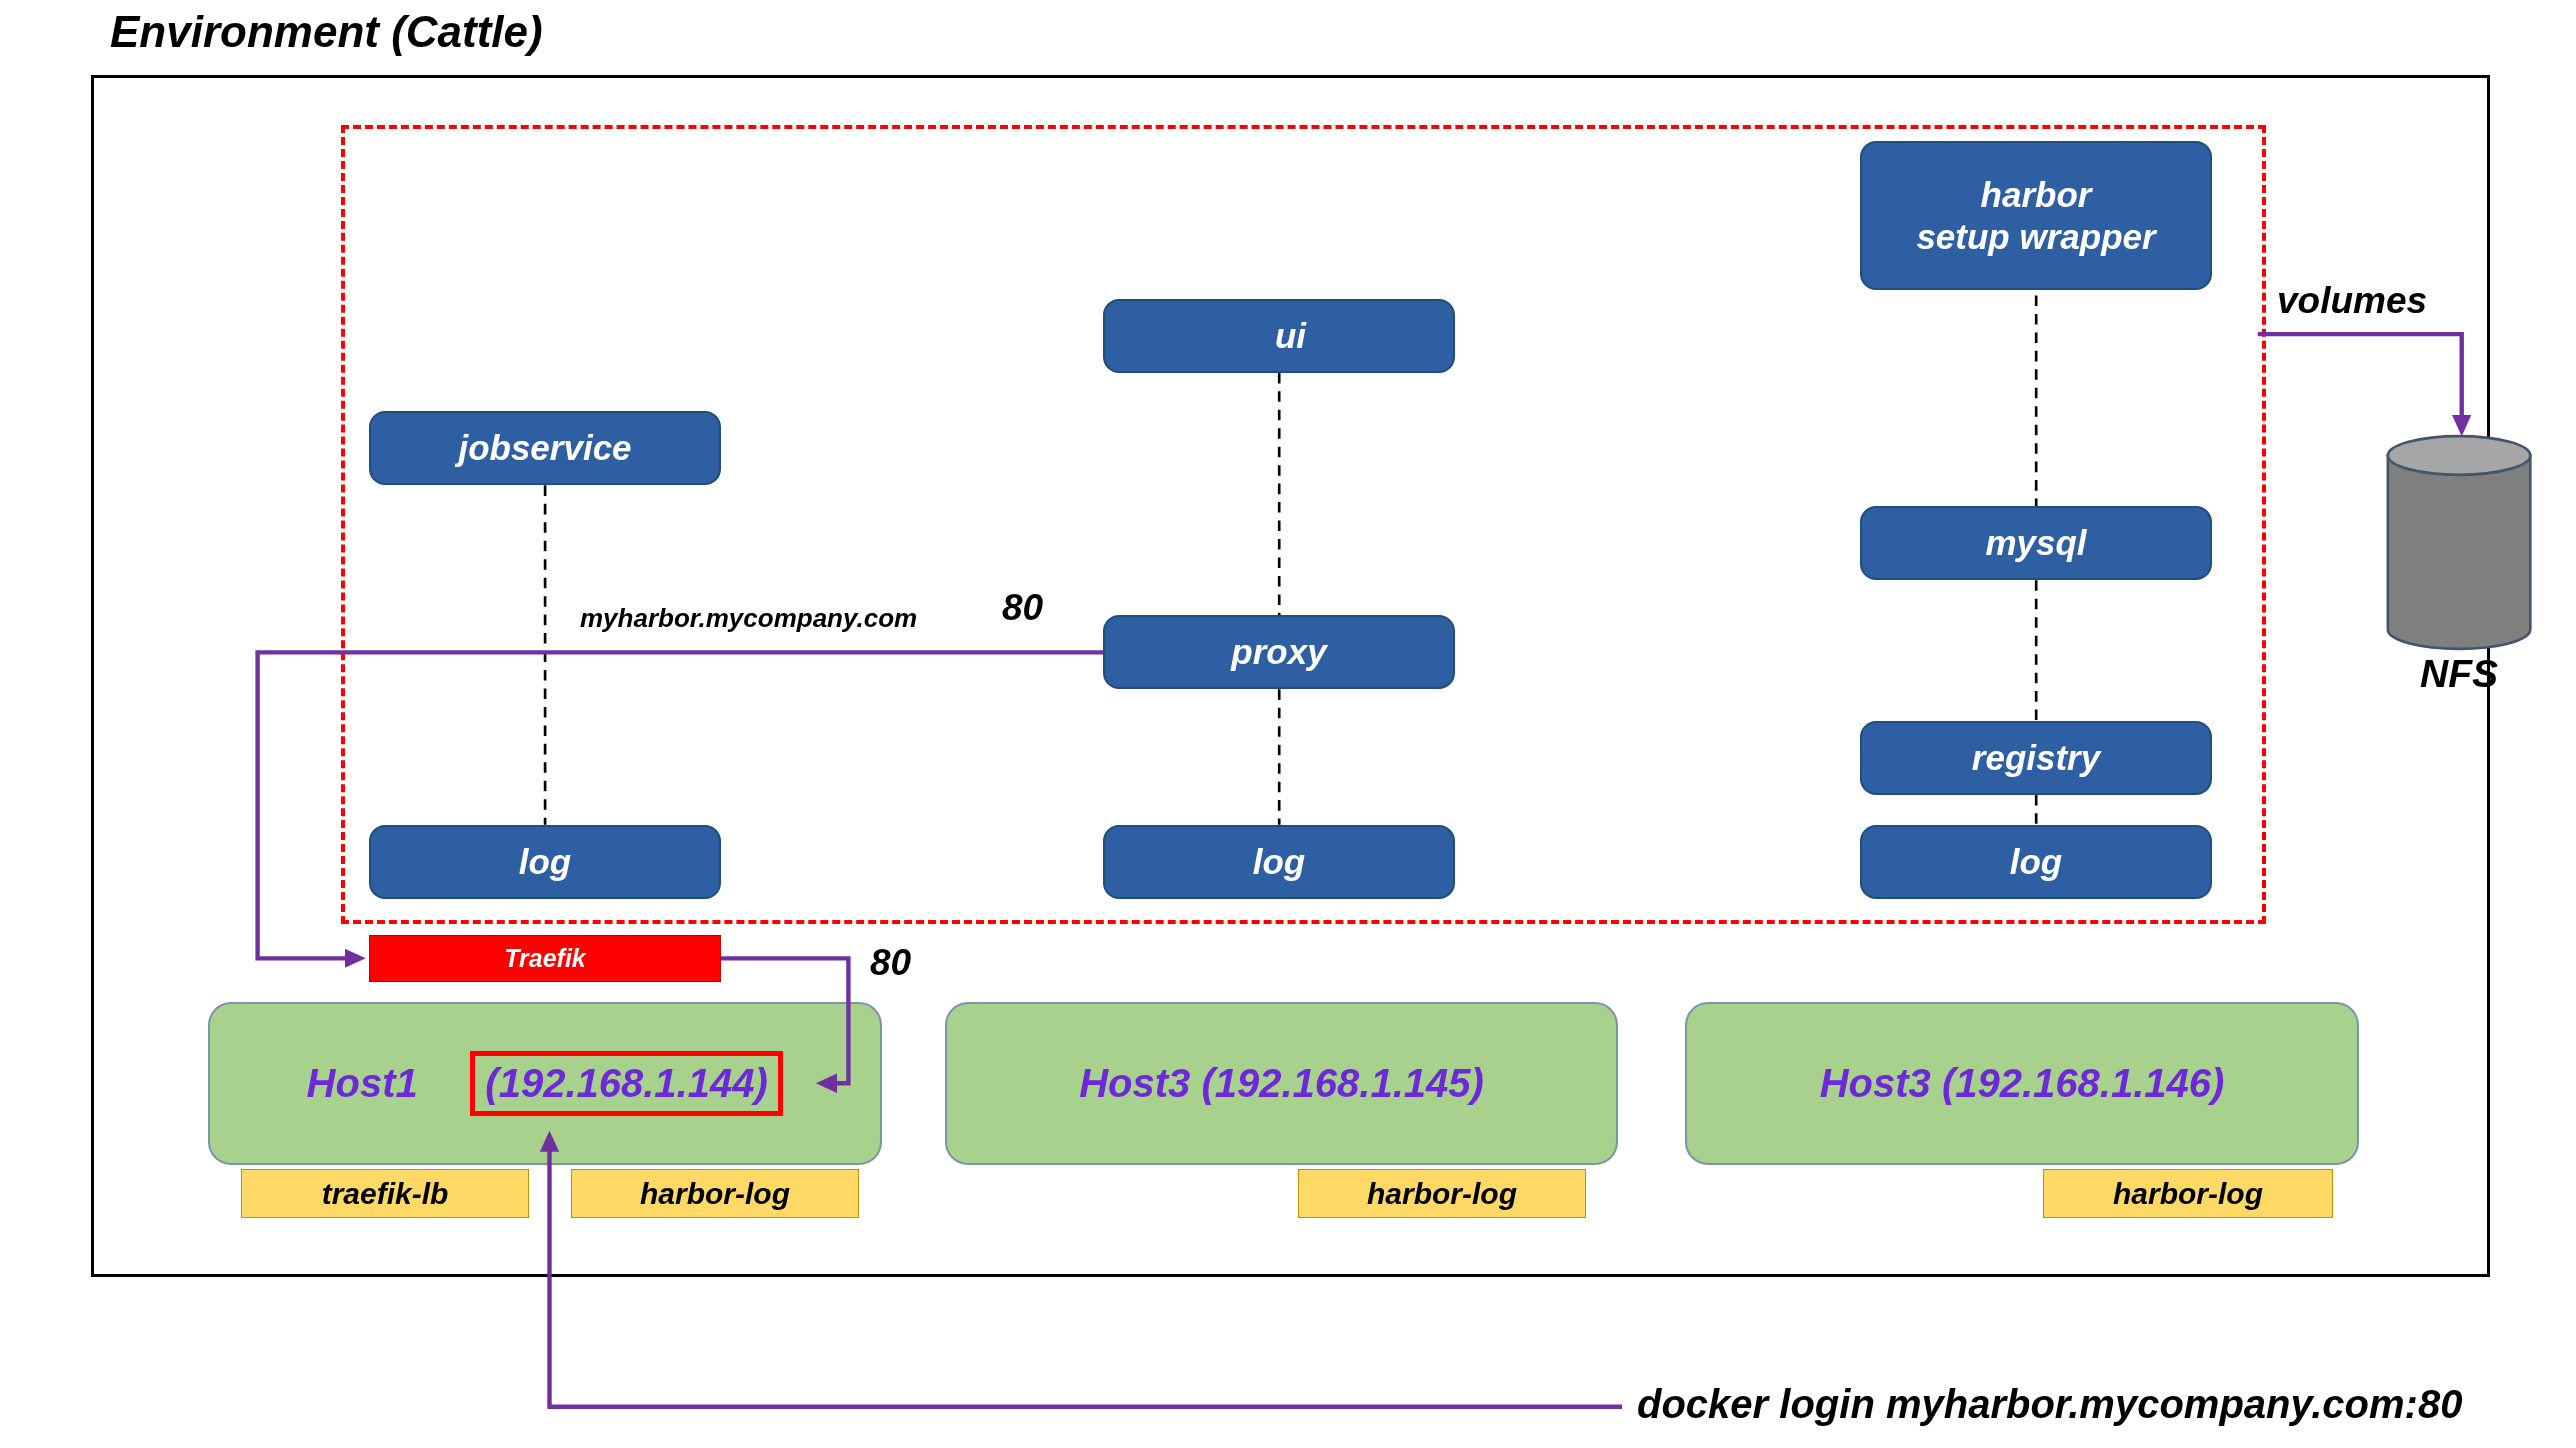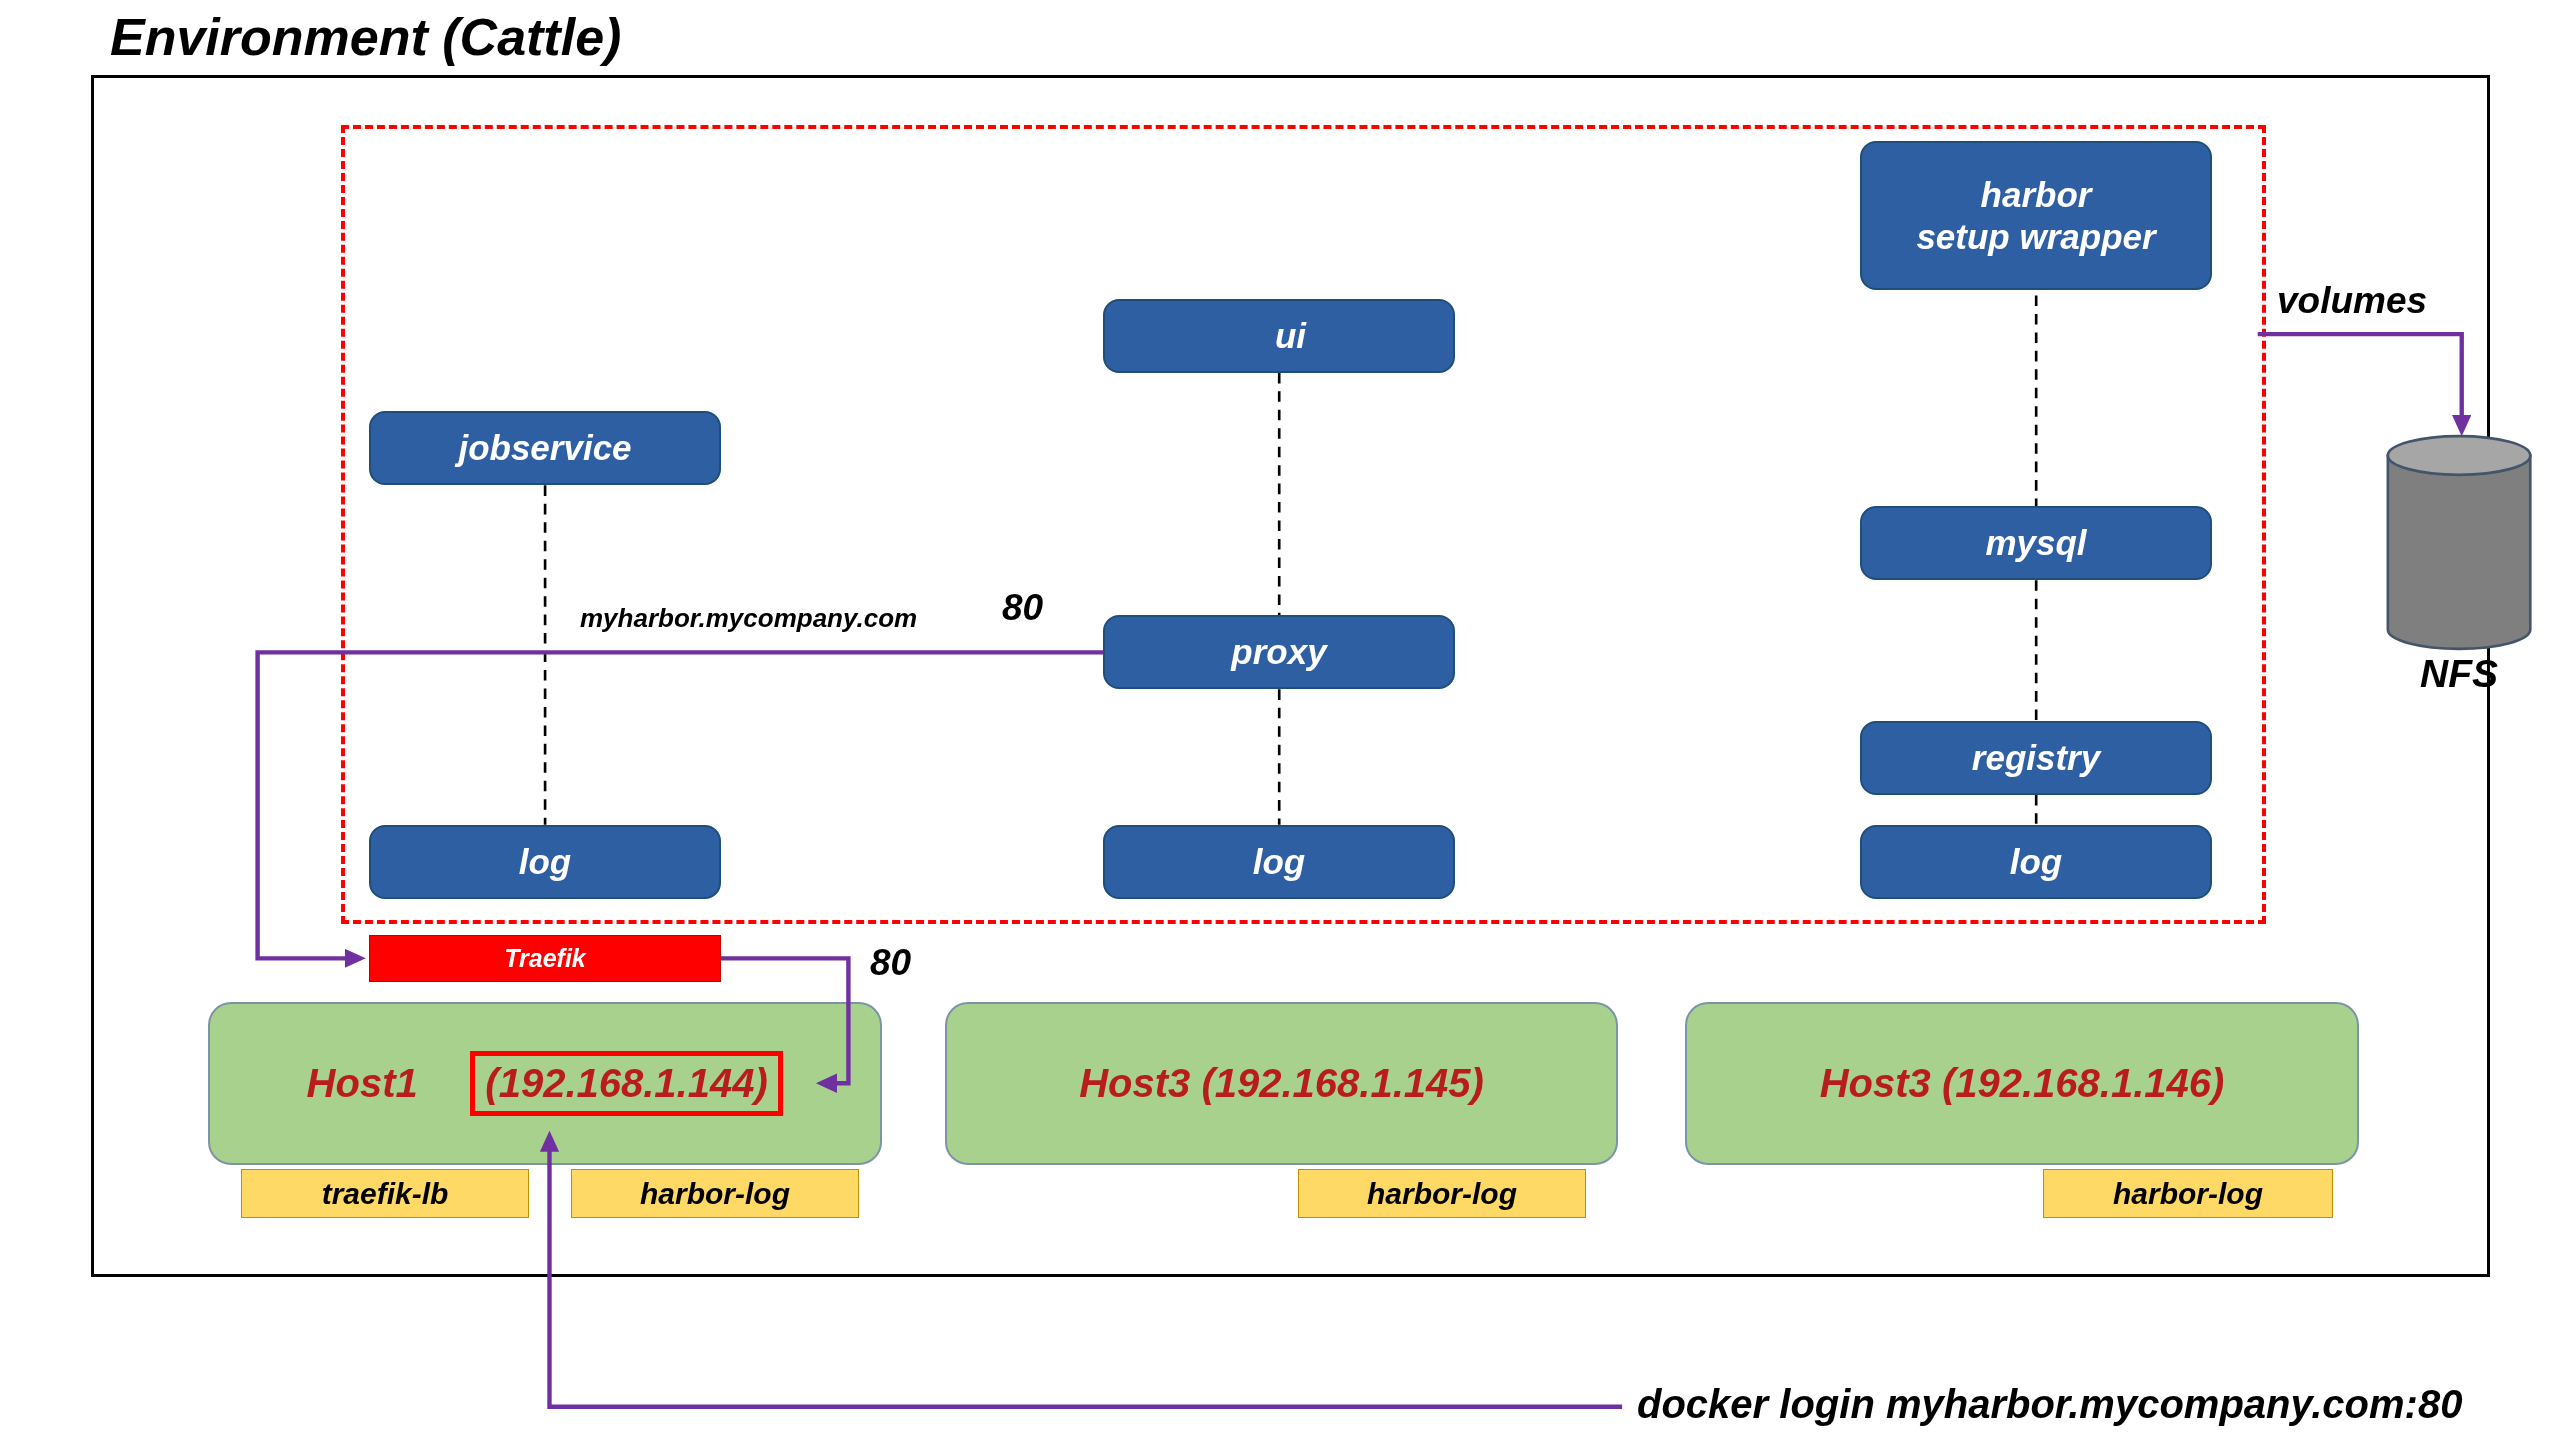--- a/index.html
+++ b/index.html
@@ -6,21 +6,21 @@
   #canvas{
     position:relative;
     width:2576px;height:1449px;
     font-family:"Liberation Sans", sans-serif;
     overflow:hidden;
     background:#ffffff;
   }
   .abs{position:absolute;}
   #page-title{
     left:110px;top:7px;
-    font-size:52px;font-weight:bold;font-style:italic;color:#000;
+    font-size:44px;font-weight:bold;font-style:italic;color:#000;
   }
   #outer-box{
     left:91px;top:75px;width:2393px;height:1196px;
     border:3.5px solid #000;background:transparent;
   }
   #red-dashed-box{
     left:341px;top:125px;width:1917px;height:791px;
     border:4.4px dashed #FF0000;
   }
   .svg-layer{
@@ -46,21 +46,21 @@
     color:#ffffff;font-size:25px;font-weight:bold;font-style:italic;
     box-sizing:border-box;
   }
   .box-green{
     position:absolute;
     top:1002px;height:163px;
     background:#A9D18E;
     border:2.6px solid #7C94A8;
     border-radius:23px;
     display:flex;align-items:center;justify-content:center;
-    color:#b91c1c;font-size:40px;font-weight:bold;font-style:italic;
+    color:#6d28d9;font-size:40px;font-weight:bold;font-style:italic;
     box-sizing:border-box;
     gap:32px;
   }
   .ip-highlight{
     display:inline-block;
     border:5.3px solid #FF0000;
     padding:5.3px 10.6px;
     margin-left:20px;
   }
   .box-yellow{

